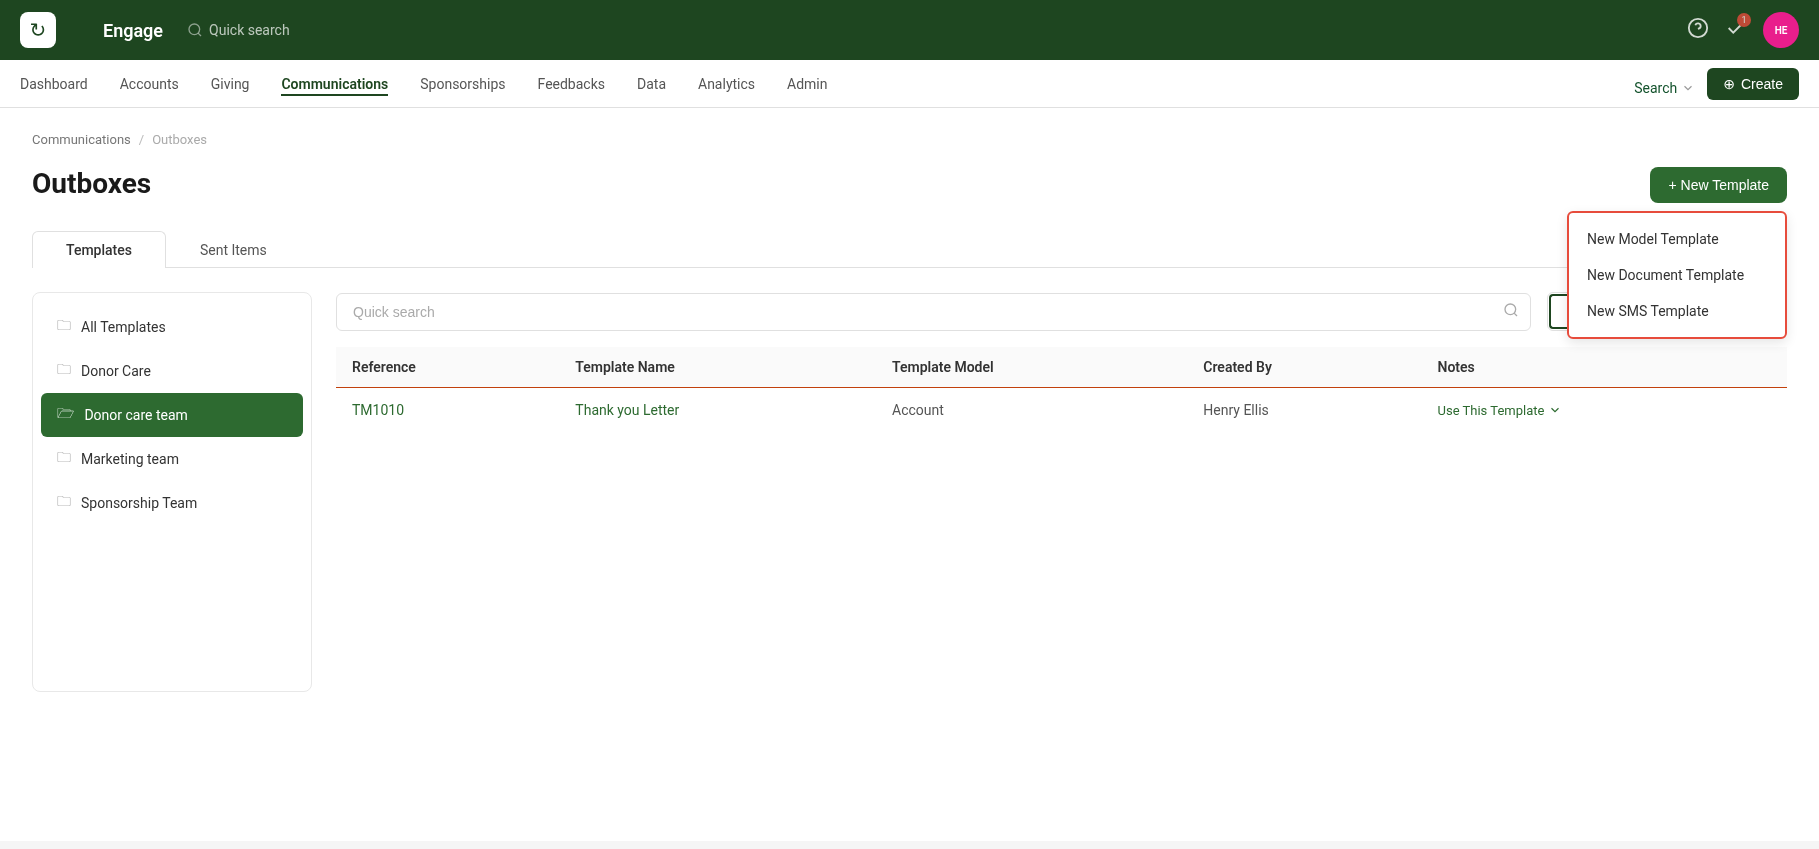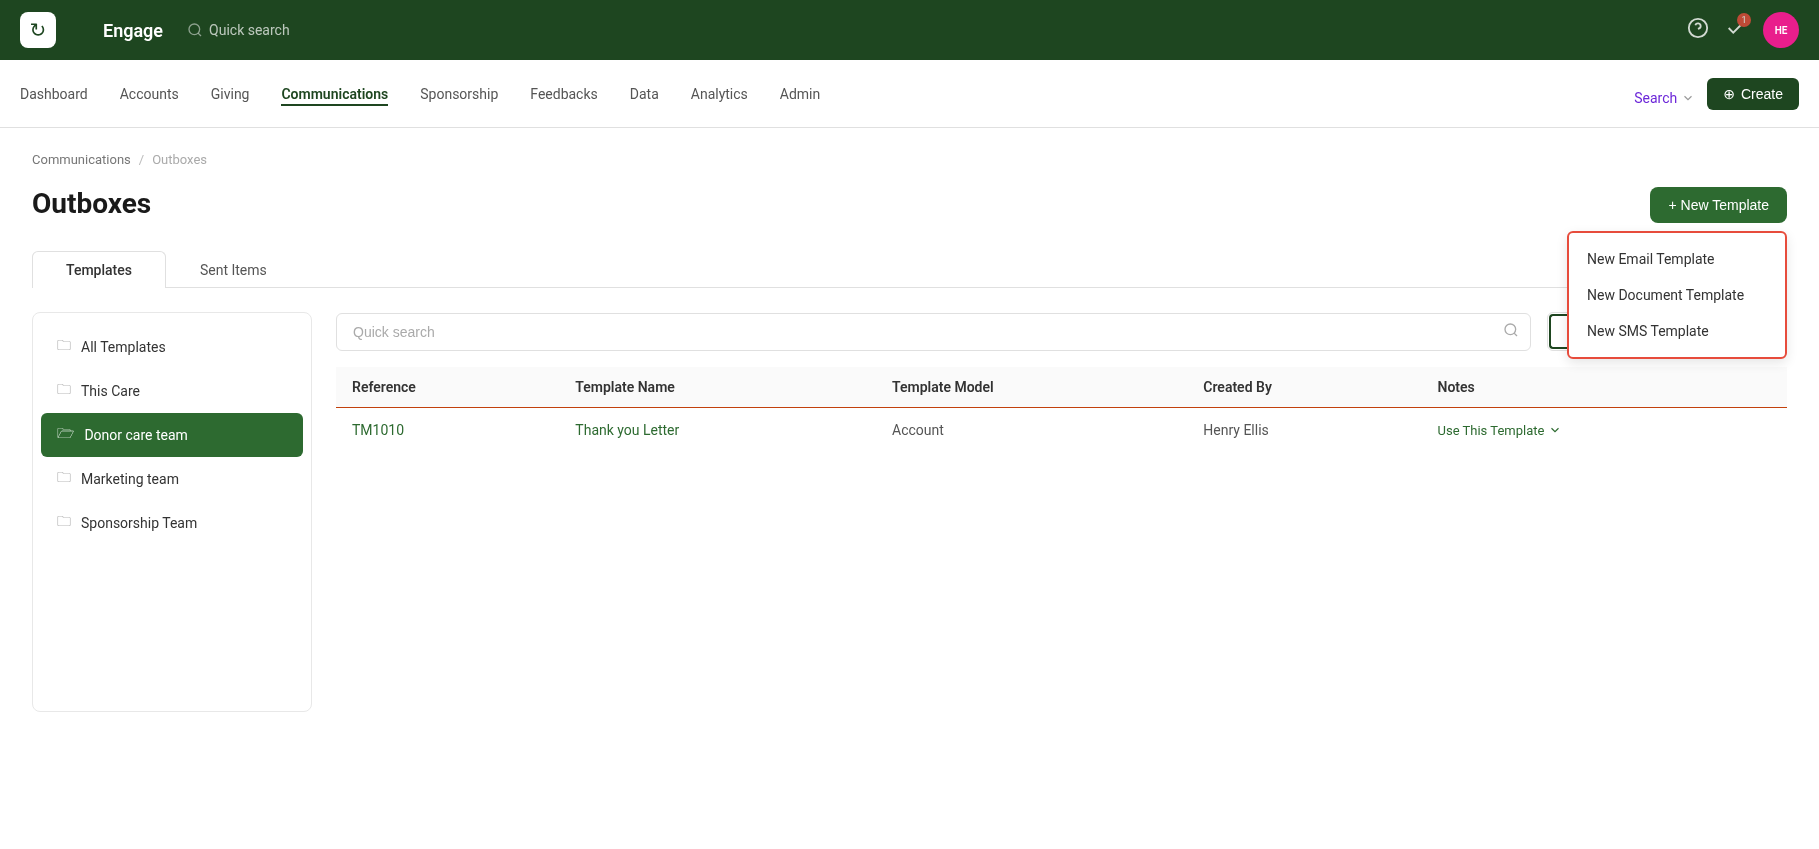--- a/index.html
+++ b/index.html
@@ -86,21 +86,21 @@
       justify-content: center;
       font-size: 10px;
       font-weight: 600;
       cursor: pointer;
     }
 
     
     .secondary-nav {
       background: white;
       border-bottom: 1px solid #e0e0e0;
-      height: 68px;
+      height: 48px;
       display: flex;
       align-items: center;
       padding: 17px 20px;
       gap: 32px;
     }
     .nav-item {
       font-size: 14px;
       color: #555;
       cursor: pointer;
       text-decoration: none;
@@ -116,21 +116,21 @@
     .nav-right {
       margin-left: auto;
       display: flex;
       align-items: center;
       gap: 12px;
     }
     .search-nav {
       display: flex;
       align-items: center;
       gap: 4px;
-      color: #6d28d9;
+      color: #14532d;
       font-size: 14px;
       cursor: pointer;
       margin-top: 8px;
     }
     .create-btn {
       background: #1e4620;
       color: white;
       border: none;
       border-radius: 6px;
       padding: 8px 16px;
@@ -397,21 +397,21 @@
     </div>
     <div class="avatar">HE</div>
   </div>
 </div>
 
 <div class="secondary-nav">
   <a class="nav-item">Dashboard</a>
   <a class="nav-item">Accounts</a>
   <a class="nav-item">Giving</a>
   <a class="nav-item active">Communications</a>
-  <a class="nav-item">Sponsorship</a>
+  <a class="nav-item">Sponsorships</a>
   <a class="nav-item">Feedbacks</a>
   <a class="nav-item">Data</a>
   <a class="nav-item">Analytics</a>
   <a class="nav-item">Admin</a>
   <div class="nav-right">
     <div class="search-nav">
       <span>Search</span>
       <svg width="14" height="14" fill="none" stroke="#999" stroke-width="2" viewBox="0 0 24 24">
         <polyline points="6 9 12 15 18 9"></polyline>
       </svg>
@@ -429,42 +429,42 @@
     <a>Communications</a>
     <span class="breadcrumb-separator">/</span>
     <span class="breadcrumb-current">Outboxes</span>
   </div>
 
   <div class="page-header">
     <h1 class="page-title">Outboxes</h1>
     <div class="dropdown-container">
       <button class="new-template-btn">+ New Template</button>
       <div class="dropdown-menu">
-        <div class="dropdown-item">New Email Template</div>
+        <div class="dropdown-item">New Model Template</div>
         <div class="dropdown-item">New Document Template</div>
         <div class="dropdown-item">New SMS Template</div>
       </div>
     </div>
   </div>
 
   <div class="tabs">
     <div class="tab active">Templates</div>
     <div class="tab">Sent Items</div>
   </div>
 
   <div class="content-area">
 
     <div class="sidebar">
       <div class="sidebar-item">
         <span class="folder-icon">🗀</span>
         <span>All Templates</span>
       </div>
       <div class="sidebar-item">
         <span class="folder-icon">🗀</span>
-        <span>This Care</span>
+        <span>Donor Care</span>
       </div>
       <div class="sidebar-item active">
         <span class="folder-icon">🗁</span>
         <span>Donor care team</span>
       </div>
       <div class="sidebar-item">
         <span class="folder-icon">🗀</span>
         <span>Marketing team</span>
       </div>
       <div class="sidebar-item">

